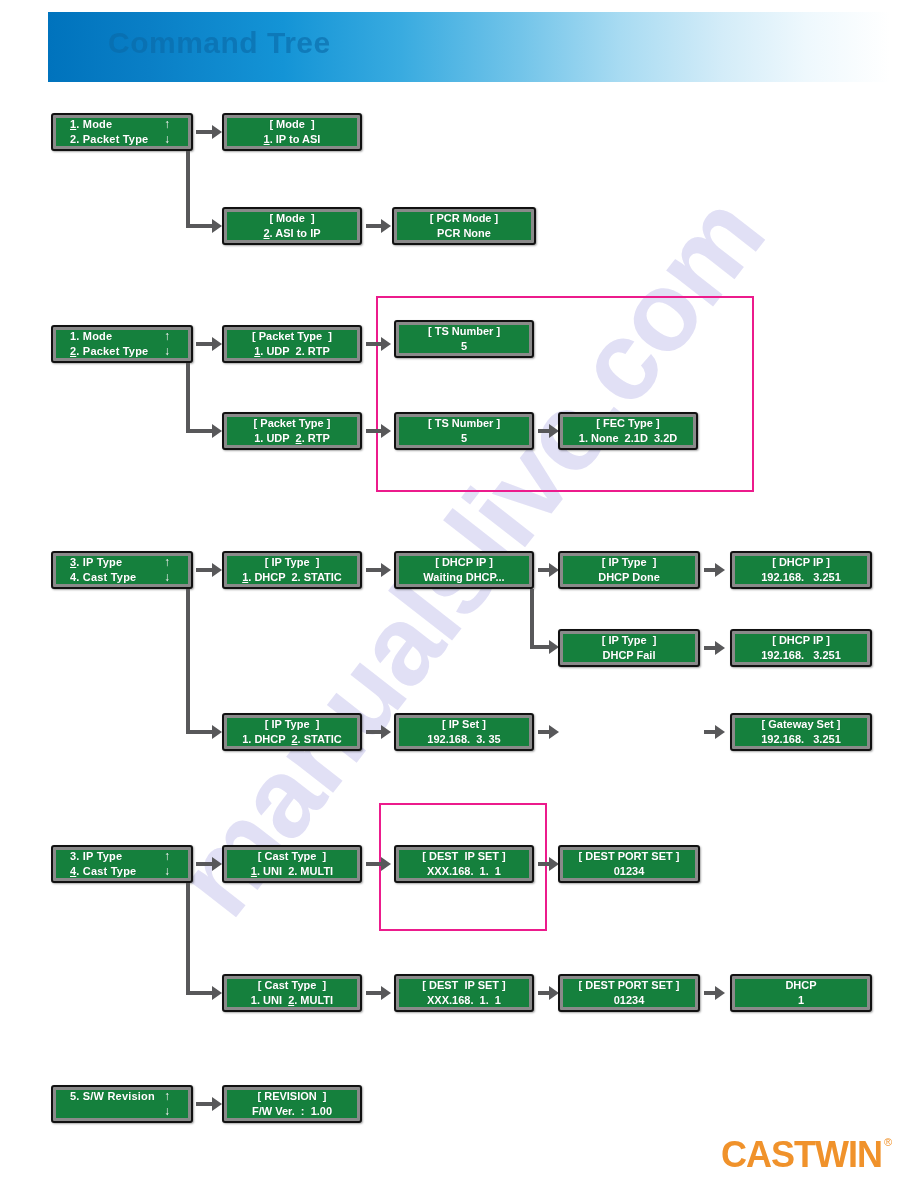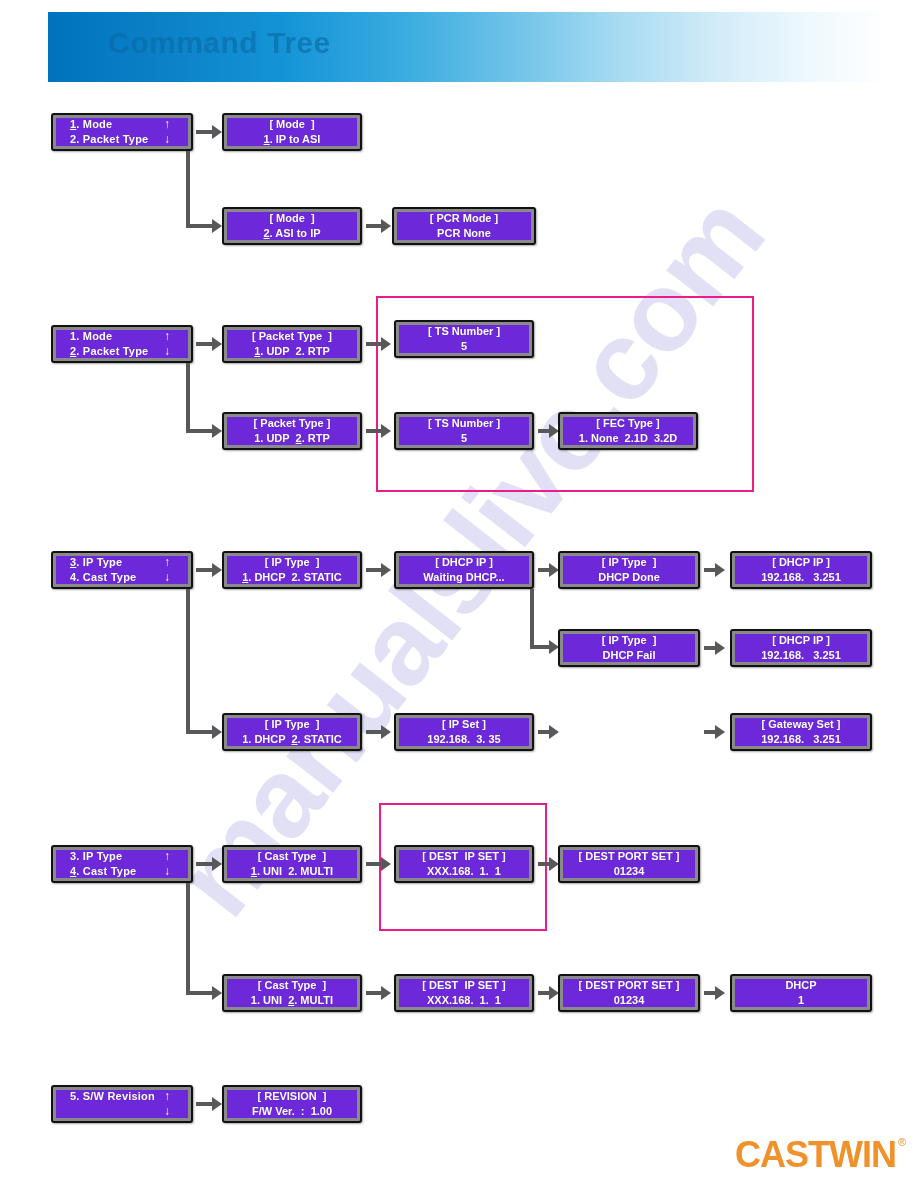--- a/index.html
+++ b/index.html
@@ -74,21 +74,21 @@
     position:absolute;
     box-sizing:border-box;
     background:#8a8a8a;
     border:2px solid #111111;
     border-radius:3px;
     padding:3px;
     box-shadow:1px 1px 2px rgba(0,0,0,.35);
   }
   .lcd .screen{
     width:100%;height:100%;
-    background:#6d28d9;
+    background:#15803d;
     box-sizing:border-box;
     display:flex;
     flex-direction:column;
     align-items:center;
     justify-content:center;
     overflow:hidden;
   }
   .lcd .line{
     color:#ffffff;
     font-size:11px;
@@ -130,21 +130,21 @@
   .highlight{
     position:absolute;
     box-sizing:border-box;
     border:2px solid #ec1b8c;
     background:transparent;
   }
 
   
   #footer-logo{
     position:absolute;
-    right:12px;bottom:12px;
+    right:26px;bottom:12px;
     z-index:3;
     display:flex;
     align-items:flex-start;
   }
   #logo-text{
     font-size:36px;
     font-weight:bold;
     color:#f0922b;
     letter-spacing:-1px;
     font-family:"Liberation Sans", sans-serif;

